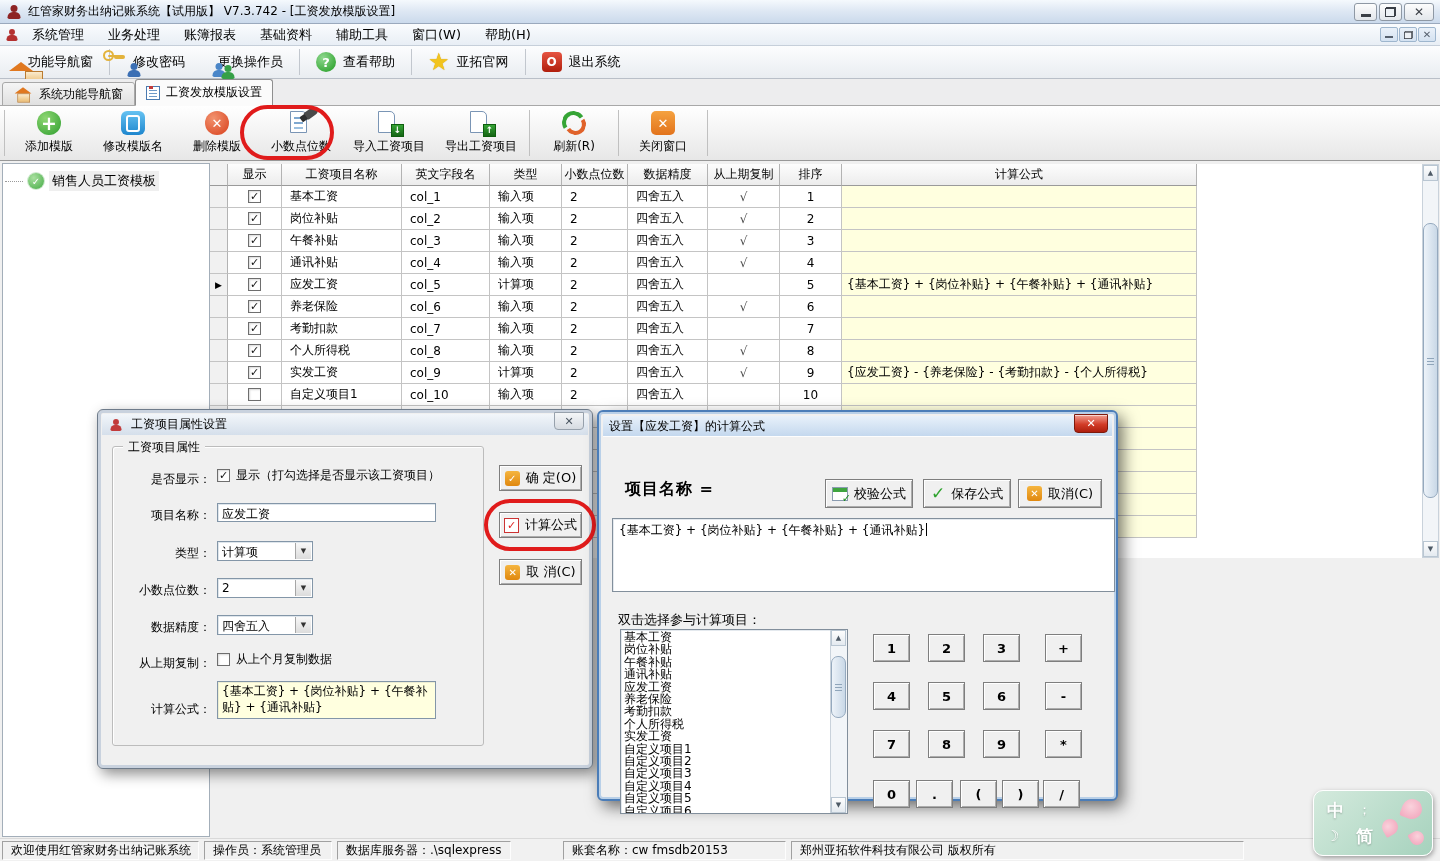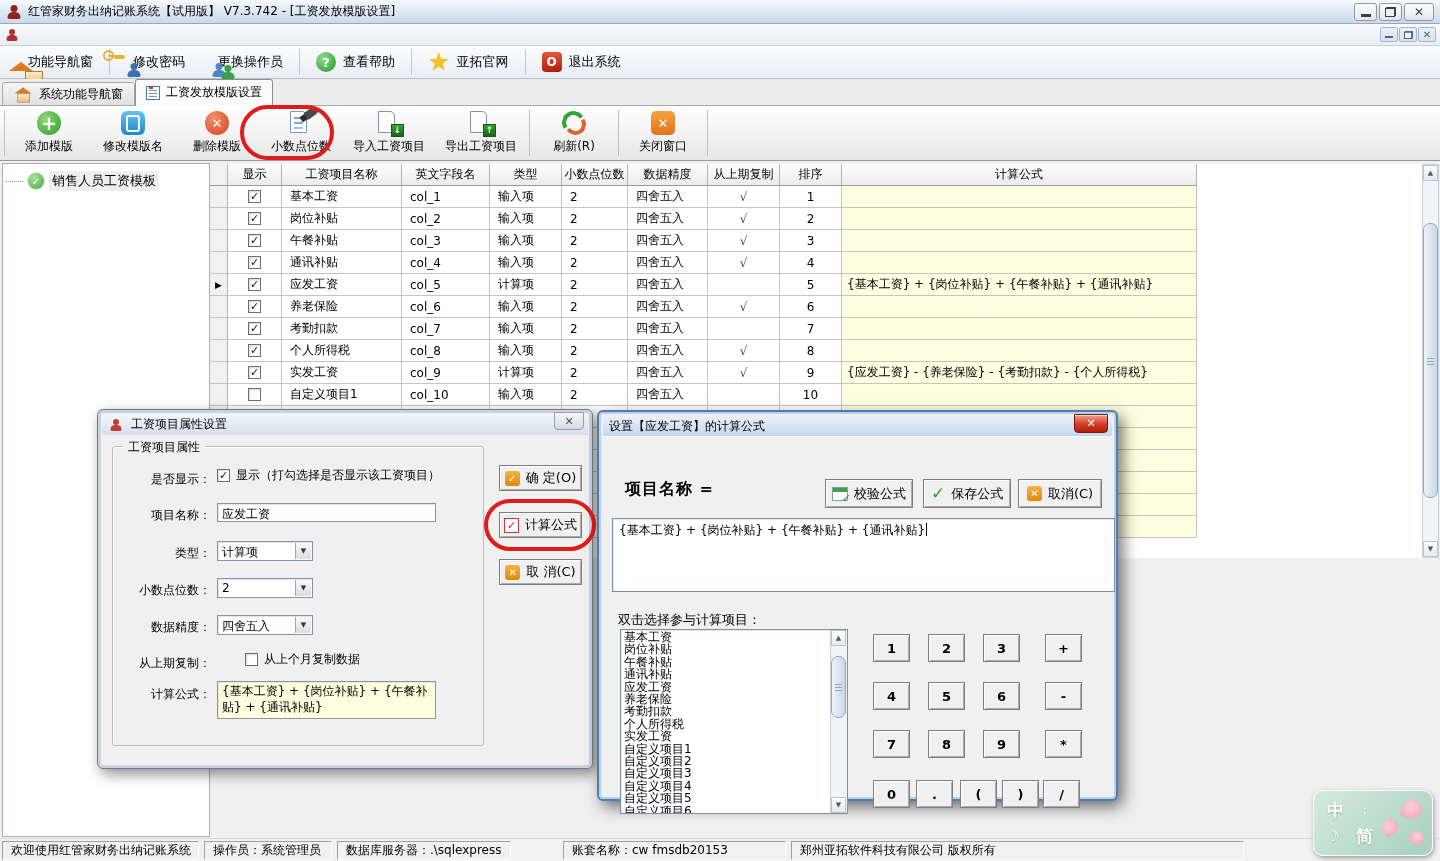--- a/index.html
+++ b/index.html
@@ -170,20 +170,29 @@
           <span class="resico"></span>
         </div>
       <div class="wbtn close">
           <span class="xglyph">✕</span>
         </div>
     </div>
   </div>
 
   <div class="menubar">
     <span class="person small" style="--pc:#B43030"></span>
+    <div id="menu-items" style="display:flex;align-items:center;">
+        <span class="mi">系统管理</span>
+        <span class="mi">业务处理</span>
+        <span class="mi">账簿报表</span>
+        <span class="mi">基础资料</span>
+        <span class="mi">辅助工具</span>
+        <span class="mi">窗口(W)</span>
+        <span class="mi">帮助(H)</span>
+      </div>
     <div class="mdibtns">
       <div class="mdib">
           <span class="minbar"></span>
         </div>
       <div class="mdib">
           <span class="resico"></span>
         </div>
       <div class="mdib">
           <span class="xglyph">✕</span>
         </div>
@@ -590,26 +599,26 @@
       <span class="drop">▼</span>
     </div>
 
     <span class="flabel" style="top:209px;">数据精度：</span>
     <div class="combo" style="position:absolute;left:119px;top:205px;width:96px;">
       <span>四舍五入</span>
       <span class="drop">▼</span>
     </div>
 
     <span class="flabel" style="top:245px;">从上期复制：</span>
-    <div class="frow" style="left:119px;top:241px;gap:6px;margin-left:28px;">
+    <div class="frow" style="left:119px;top:241px;gap:6px;">
       <span class="cb"></span>
       <span>从上个月复制数据</span>
     </div>
 
-    <span class="flabel" style="top:276px;text-align:right;">计算公式：</span>
+    <span class="flabel" style="top:291px;text-align:right;">计算公式：</span>
     <div class="fmlbox" style="position:absolute;left:119px;top:271px;width:219px;height:38px;">{基本工资} + {岗位补贴} + {午餐补贴} + {通讯补贴}</div>
 
     <div class="btn95" style="position:absolute;left:401px;top:55px;width:83px;height:26px;">
       <span class="i-ok">✓</span>
       <span>确 定(O)</span>
     </div>
     <div class="btn95" style="position:absolute;left:401px;top:102px;width:83px;height:26px;">
       <span class="i-calc">✓</span>
       <span>计算公式</span>
     </div>

